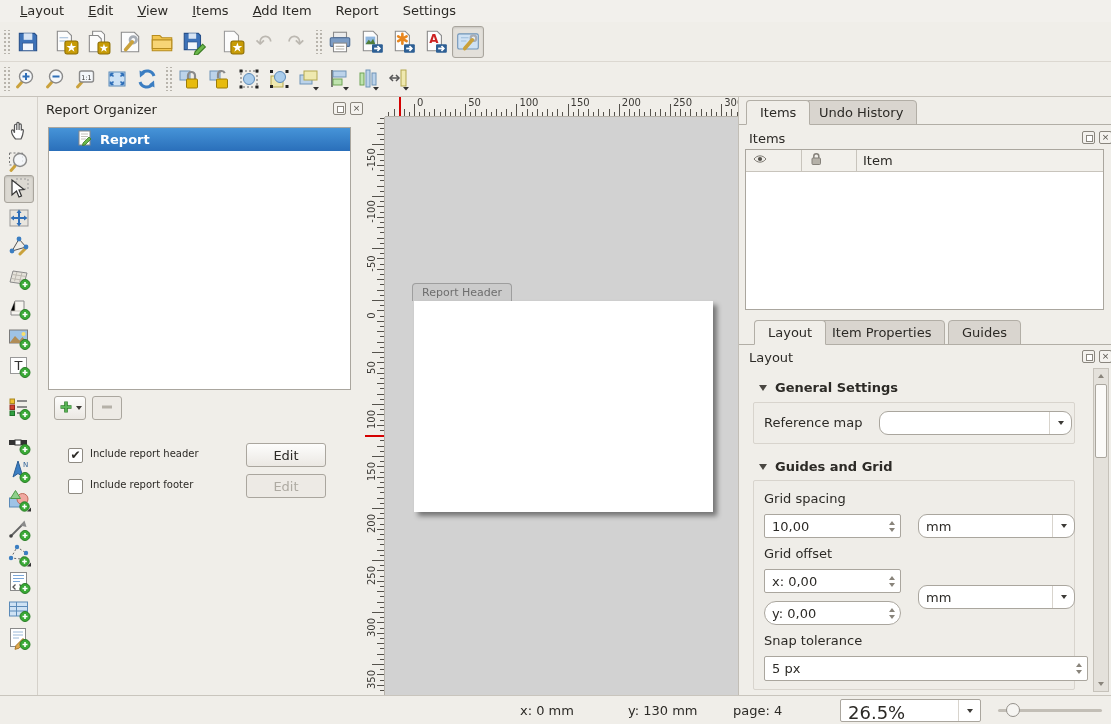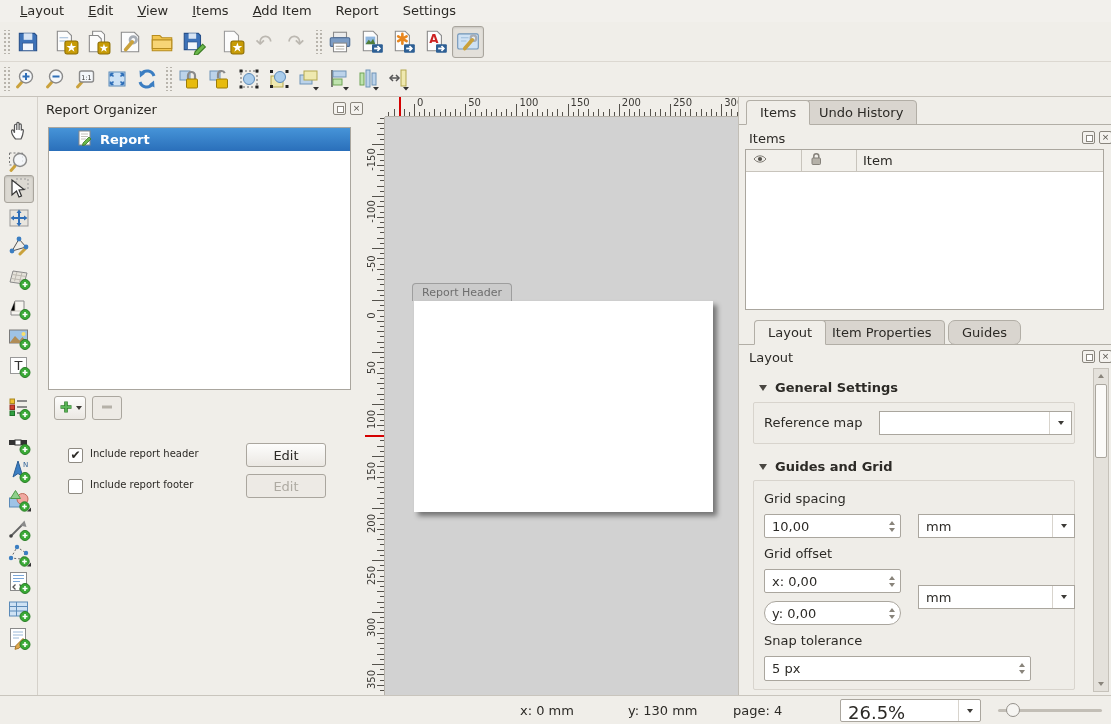--- a/index.html
+++ b/index.html
@@ -64,21 +64,21 @@
   .tab { position:absolute; height:25px; padding:0 13px; display:flex; align-items:center; font-size:13px; background:#d9d5cf; border:1px solid #b2aea6; border-radius:4px 4px 0 0; color:#2c2a26; }
   .tab.active { background:#f0eee9; border-bottom:1px solid #f0eee9; font-weight:normal; z-index:2; }
   .tabline { position:absolute; height:1px; background:#b2aea6; }
   .items-box { position:absolute; left:6px; top:52px; width:359px; height:161px; background:#fff; border:1px solid #aaa69e; }
   .items-header { height:22px; background:#f2f0eb; border-bottom:1px solid #c8c4bc; display:flex; }
   .ih-col { border-right:1px solid #c8c4bc; display:flex; align-items:center; padding-left:6px; }
   .groupbox { position:absolute; background:#efede8; border:1px solid #d8d4cd; border-radius:2px; }
   .sec-header { position:absolute; font-weight:bold; font-size:13px; color:#2c2a26; display:flex; align-items:center; gap:8px; }
   .tri-down { width:0; height:0; border-left:4.5px solid transparent; border-right:4.5px solid transparent; border-top:6px solid #4a4742; }
   .field-label { position:absolute; font-size:13px; color:#2c2a26; }
-  .combo { position:absolute; background:#fff; border:1px solid #aaa69e; border-radius:0; display:flex; align-items:center; }
+  .combo { position:absolute; background:#fff; border:1px solid #aaa69e; border-radius:9px; display:flex; align-items:center; }
   .combo .val { flex:1; padding-left:7px; font-size:13px; }
   .combo .arrow-zone { width:22px; align-self:stretch; display:flex; align-items:center; justify-content:center; border-left:1px solid #d8d4cd; }
   .spin { position:absolute; background:#fff; border:1px solid #aaa69e; border-radius:2px; display:flex; align-items:center; }
   .spin .val { flex:1; padding-left:7px; font-size:13px; }
   .spin .spin-btns { width:16px; align-self:stretch; display:flex; flex-direction:column; align-items:center; justify-content:center; gap:3px; }
   .up-t { width:0; height:0; border-left:3.5px solid transparent; border-right:3.5px solid transparent; border-bottom:4.5px solid #89847b; }
   .down-t { width:0; height:0; border-left:3.5px solid transparent; border-right:3.5px solid transparent; border-top:4.5px solid #89847b; }
   .scrollbar { position:absolute; left:354px; top:271px; width:16px; height:324px; background:#e4e1db; border:1px solid #c6c2ba; }
   .sb-arrow { position:absolute; left:0; width:14px; height:14px; display:flex; align-items:center; justify-content:center; }
   .sb-thumb { position:absolute; left:1px; width:12px; background:#fbfaf8; border:1px solid #aaa69e; border-radius:2px; }
@@ -812,21 +812,21 @@
                 <rect x="4" y="7" width="8.5" height="6.5" rx="1" fill="#b5b1a8" stroke="#85817a"></rect>
                 <path d="M5.8 7V5.3a2.5 2.5 0 0 1 5 0V7" fill="none" stroke="#85817a" stroke-width="1.5"></path>
               </svg></span>
           </div>
         <div class="ih-col" style="flex:1; border-right:none;">Item</div>
       </div>
     </div>
 
     <div class="tab active" style="left:15px; top:223px;">Layout</div>
     <div class="tab" style="left:79px; top:223px;">Item Properties</div>
-    <div class="tab" style="left:209px; top:223px;border-radius:7px;">Guides</div>
+    <div class="tab" style="left:209px; top:223px;">Guides</div>
     <div class="tabline" style="left:0; top:247px; width:373px;"></div>
 
     <div class="panel-title" style="left:10px; top:253px;">Layout</div>
     <div class="win-btns" style="left:343px; top:253px;">
       <div class="wbtn float"></div>
       <div class="wbtn">×</div>
     </div>
 
     <div class="scrollbar">
       <div class="sb-arrow" style="top:0;">
@@ -888,21 +888,21 @@
     </div>
     <div class="spin" style="left:25px; top:504px; width:137px; height:24px;border-radius:12px;">
       <span class="val">y: 0,00</span>
       <span class="spin-btns">
           <span class="up-t"></span>
           <span class="down-t"></span>
         </span>
     </div>
 
     <div class="field-label" style="left:25px; top:536px;">Snap tolerance</div>
-    <div class="spin" style="left:25px; top:559px; width:267px; height:25px;">
+    <div class="spin" style="left:25px; top:559px; width:324px; height:25px;">
       <span class="val">5 px</span>
       <span class="spin-btns">
           <span class="up-t"></span>
           <span class="down-t"></span>
         </span>
     </div>
   </div>
 
   <div class="statusbar">
     <span class="sb-text" style="left:520px;">x: 0 mm</span>

